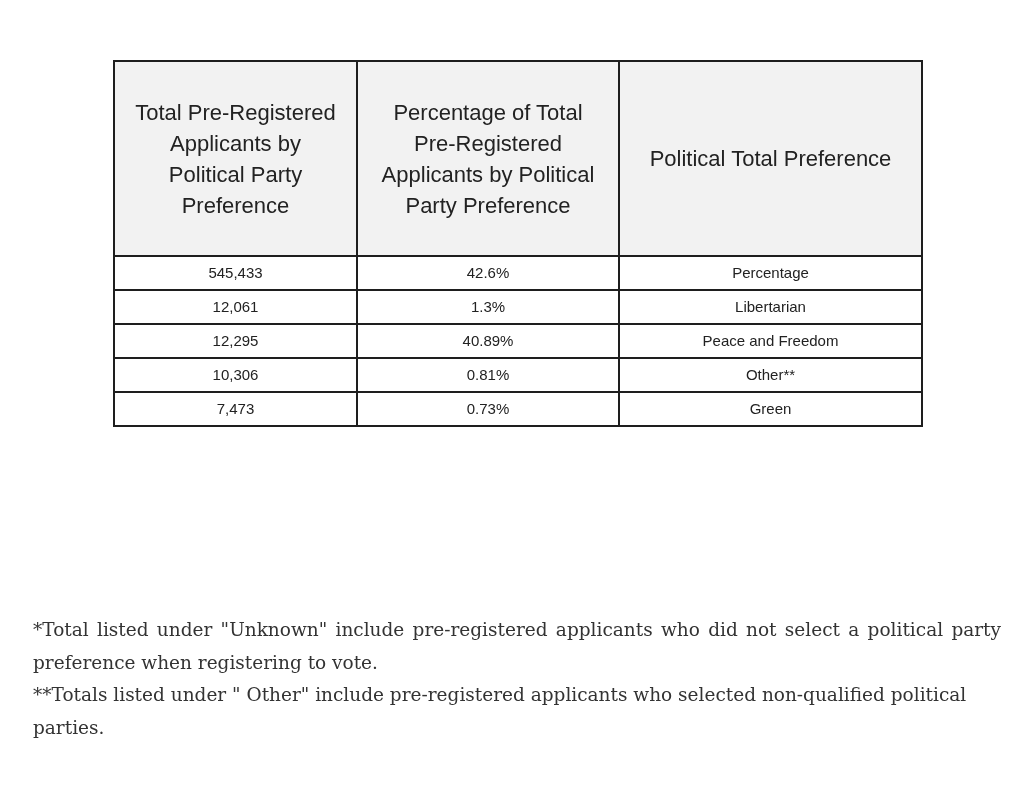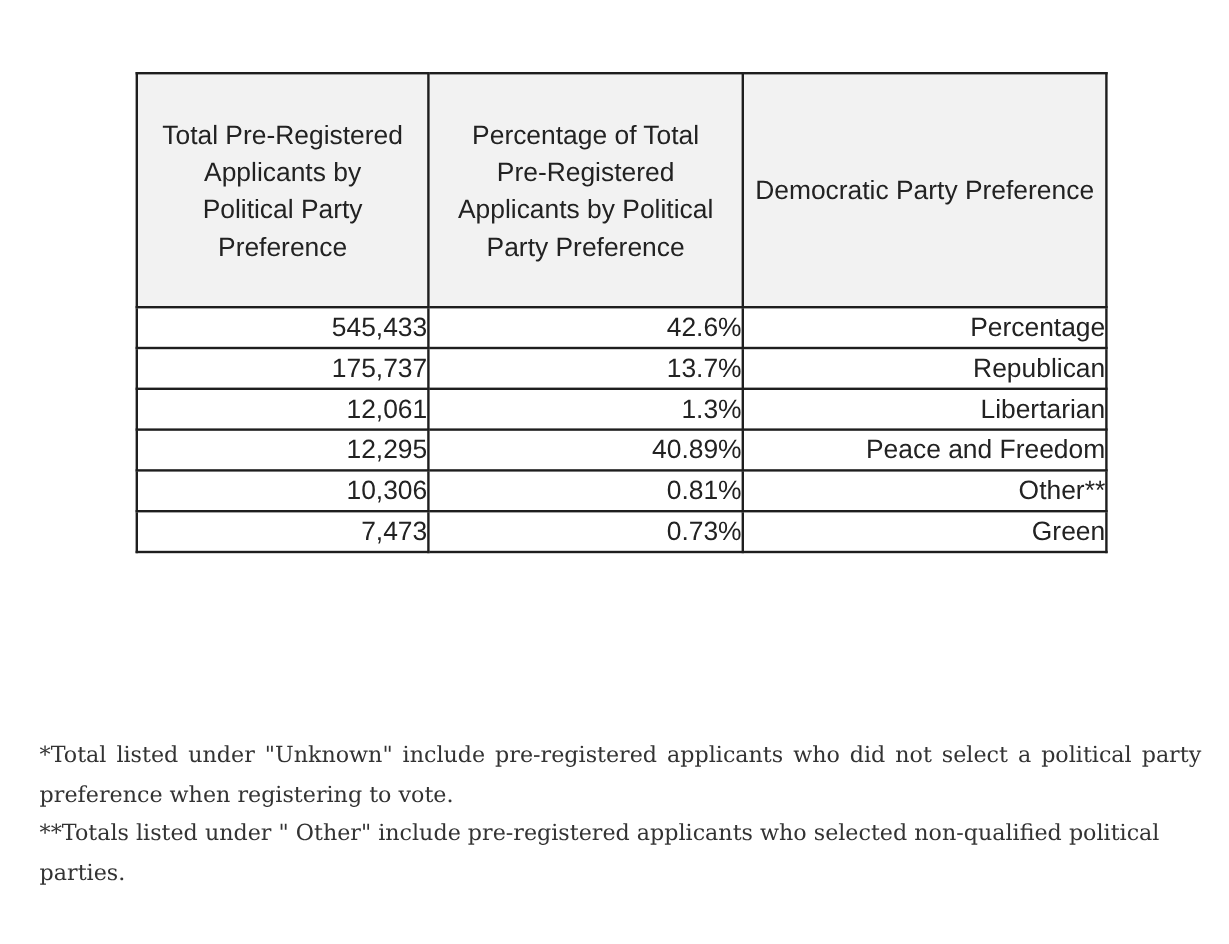--- a/index.html
+++ b/index.html
@@ -38,26 +38,25 @@
   table.party-table th {
     background: #f2f2f2;
     font-weight: normal;
     font-size: 22px;
     line-height: 31px;
     height: 193px;
     vertical-align: middle;
     white-space: pre-line;
   }
   table.party-table td {
-    font-size: 22px;
+    font-size: 15px;
     height: 32px;
     line-height: 32px;
     background: #ffffff;
     vertical-align: middle;
-    text-align: right;
   }
   .footnotes {
     position: absolute;
     left: 33px;
     top: 614px;
     width: 968px;
     font-family: "DejaVu Serif", "Liberation Serif", serif;
     font-size: 18.5px;
     line-height: 32.5px;
     color: #333333;
@@ -83,33 +82,28 @@
     <thead>
       <tr>
         <th>Total Pre-Registered
 Applicants by
 Political Party
 Preference</th>
         <th>Percentage of Total
 Pre-Registered
 Applicants by Political
 Party Preference</th>
-        <th>Democratic Party Preference</th>
+        <th>Political Total Preference</th>
       </tr>
     </thead>
     <tbody>
       <tr>
         <td>545,433</td>
         <td>42.6%</td>
         <td>Percentage</td>
-      </tr>
-      <tr>
-        <td>175,737</td>
-        <td>13.7%</td>
-        <td>Republican</td>
       </tr>
       <tr>
         <td>12,061</td>
         <td>1.3%</td>
         <td>Libertarian</td>
       </tr>
       <tr>
         <td>12,295</td>
         <td>40.89%</td>
         <td>Peace and Freedom</td>

